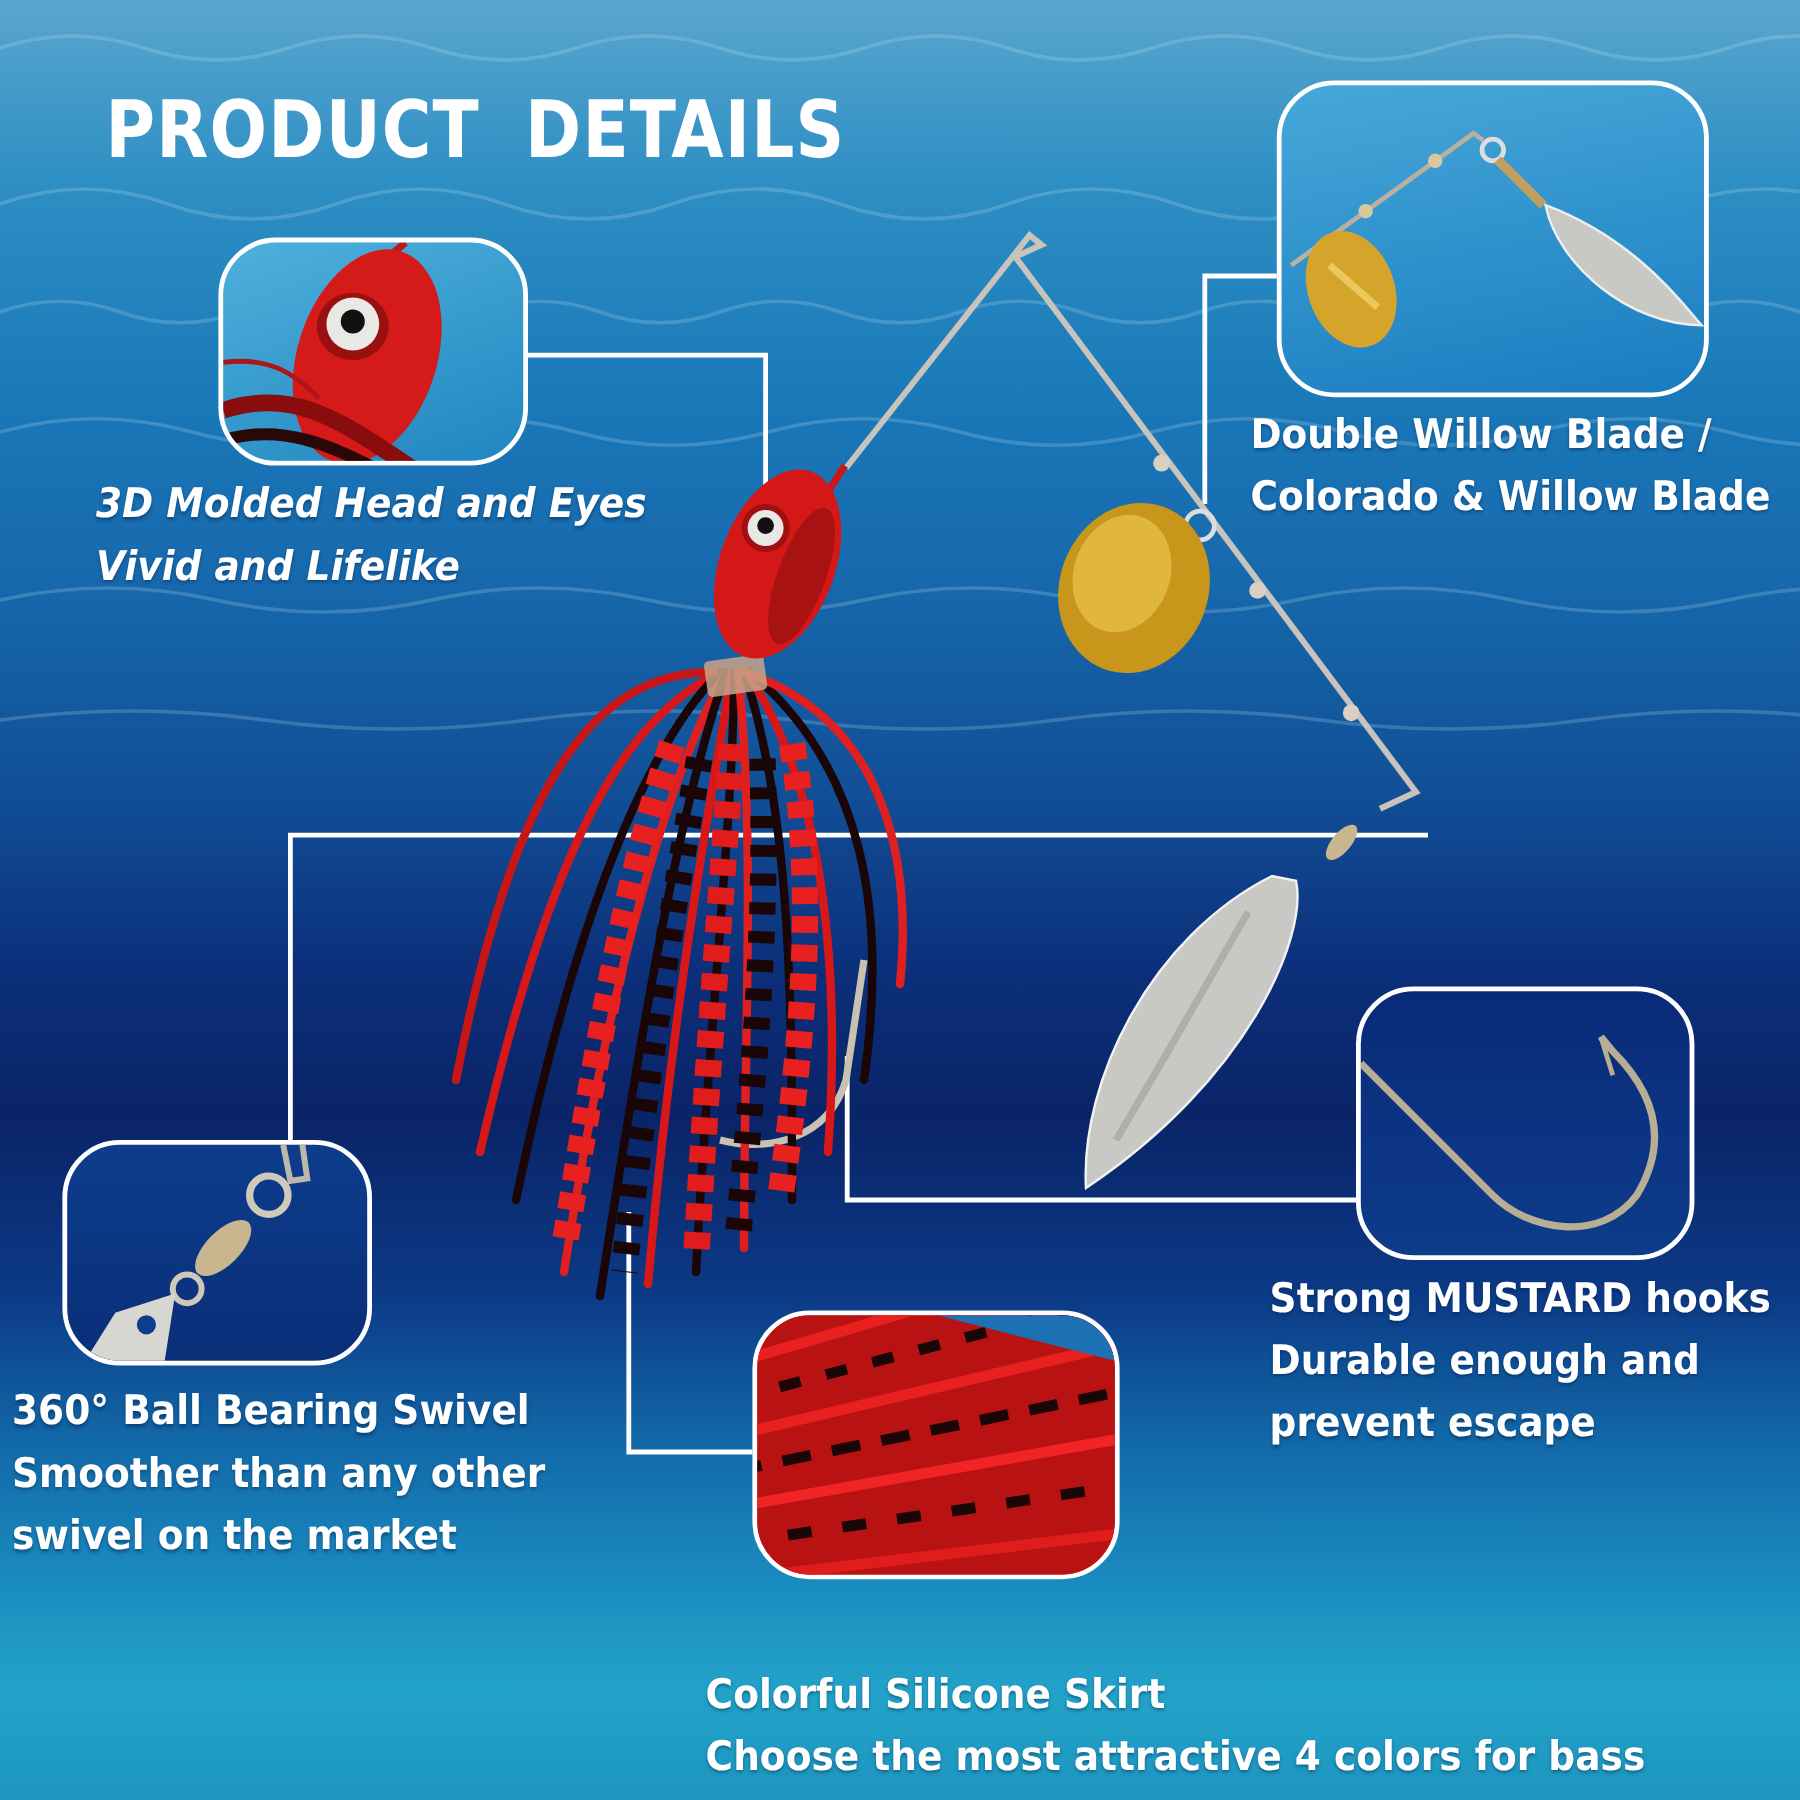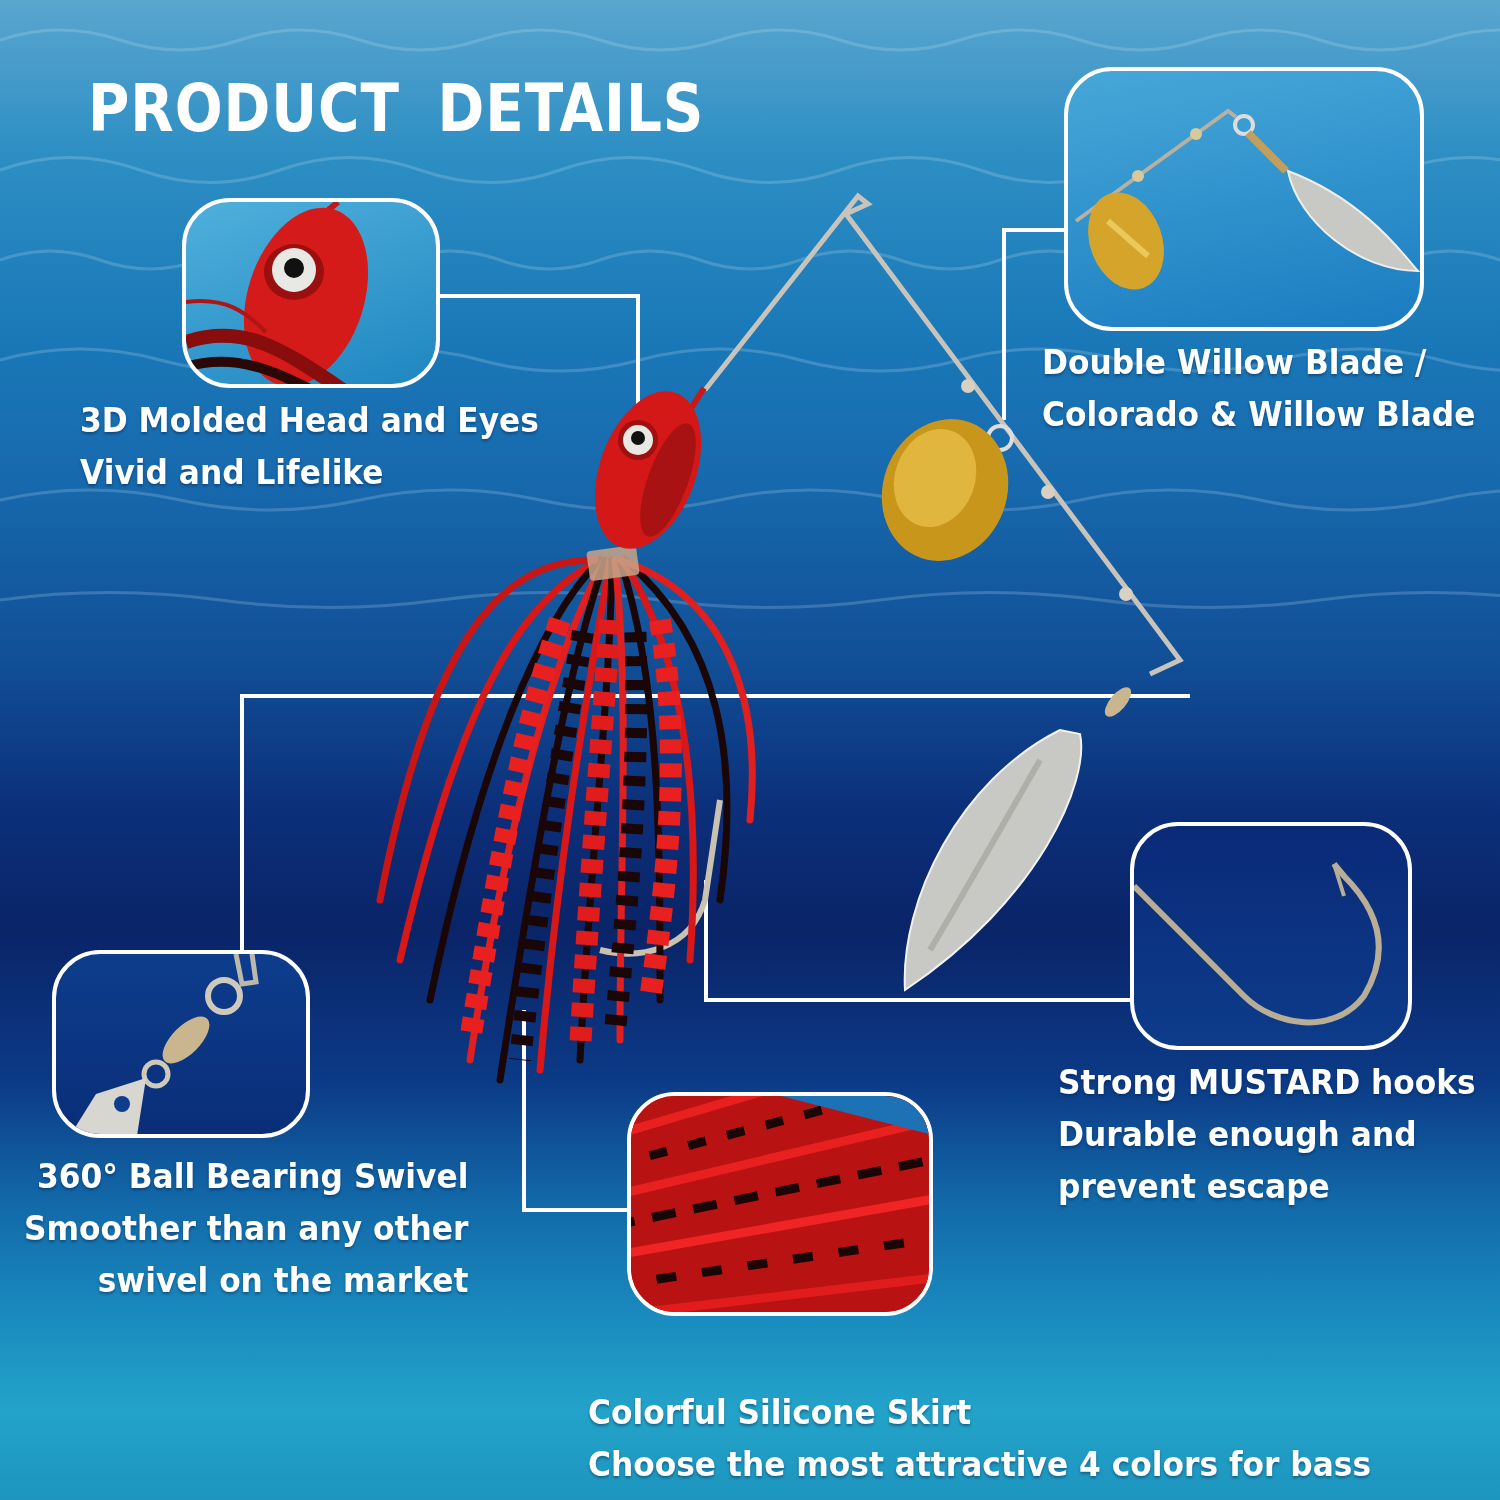--- a/index.html
+++ b/index.html
@@ -152,31 +152,31 @@
   <rect x="588" y="548" width="50" height="30" rx="4" fill="#c9a58a" opacity=".85" transform="rotate(-8 613 563)"></rect>
 
   <path d="M704 388 L690 410" stroke="#c81818" stroke-width="6"></path>
   <ellipse cx="648" cy="470" rx="48" ry="82" transform="rotate(20 648 470)" fill="#d41818"></ellipse>
   <ellipse cx="668" cy="480" rx="20" ry="60" transform="rotate(20 668 480)" fill="#8a0f0f" opacity=".6"></ellipse>
   <circle cx="638" cy="440" r="20" fill="#a01010"></circle>
   <circle cx="638" cy="440" r="15" fill="#e8e8e4"></circle>
   <circle cx="638" cy="438" r="7" fill="#111"></circle>
 </svg>
 
-<div class="cap" style="left:80px;top:394px;">
+<div class="cap" style="left:80px;top:394px;font-style:italic;">
   <div>3D Molded Head and Eyes</div>
   <div>Vivid and Lifelike</div>
 </div>
 
 <div class="cap" style="left:1042px;top:336px;">
   <div>Double Willow Blade /</div>
   <div>Colorado &amp; Willow Blade</div>
 </div>
 
-<div class="cap" style="left:24px;top:1150px;text-align:right;">
+<div class="cap" style="left:10px;top:1150px;">
   <div>360° Ball Bearing Swivel</div>
   <div>Smoother than any other</div>
   <div>swivel on the market</div>
 </div>
 
 <div class="cap" style="left:1058px;top:1056px;">
   <div>Strong MUSTARD hooks</div>
   <div>Durable enough and</div>
   <div>prevent escape</div>
 </div>

